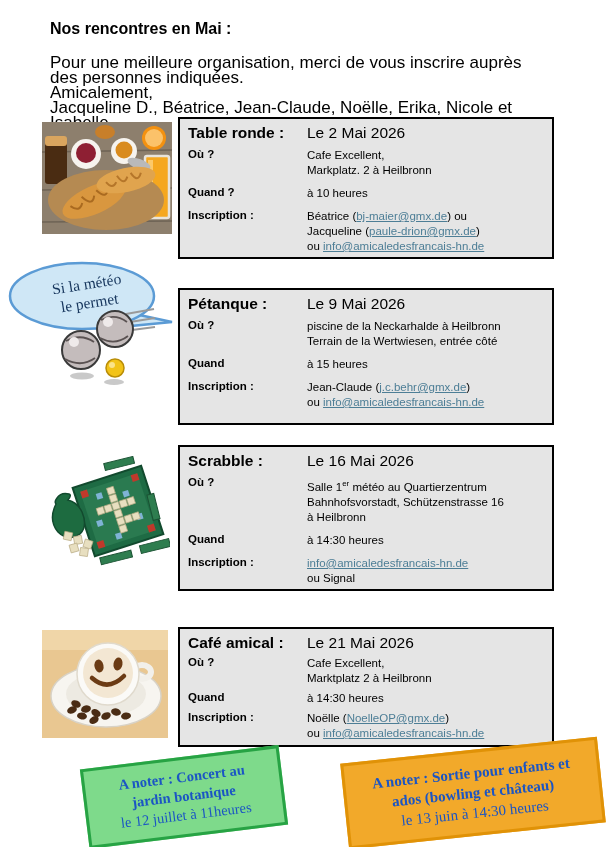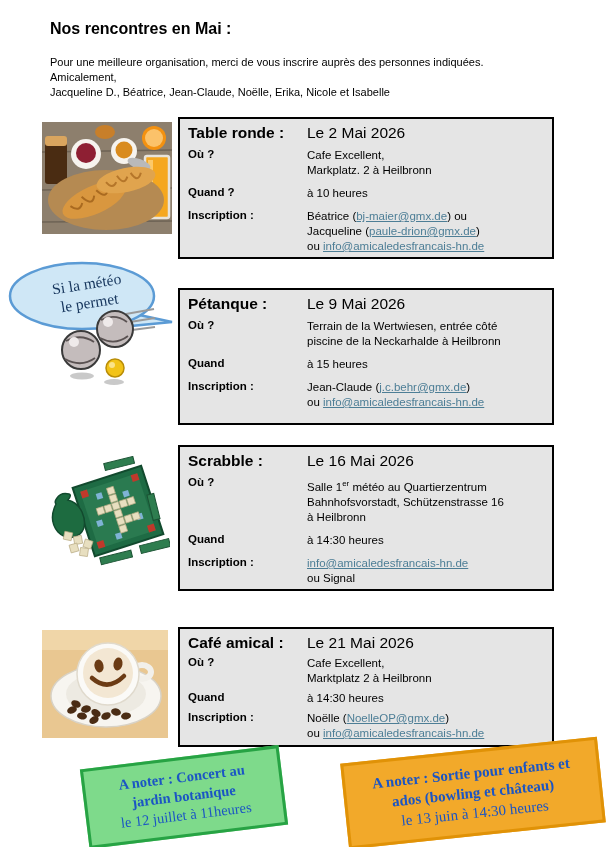--- a/index.html
+++ b/index.html
@@ -3,21 +3,21 @@
 <meta charset="utf-8">
 <style>
   * { margin:0; padding:0; box-sizing:border-box; }
   html,body { background:#ffffff; }
   body {
     width:616px; height:847px; position:relative; overflow:hidden;
     font-family:"Liberation Sans", sans-serif; color:#000;
   }
   
   .page-title { position:absolute; left:50px; top:20px; font-size:16px; font-weight:bold;text-align:center; }
-  .intro { position:absolute; left:50px; top:55px; font-size:11px; line-height:15px; width:500px; }
+  .intro { position:absolute; left:50px; top:55px; font-size:17px; line-height:15px; width:500px; }
   
   .card {
     position:absolute; left:178px; width:376px;
     border:2.5px solid #000; background:#e5e5e5; padding:5px 8px 4px 8px;
   }
   .card-head { display:flex; align-items:baseline; margin-bottom:6px; }
   .card-title { font-size:15.5px; font-weight:bold; width:119px; flex:0 0 119px; }
   .card-date  { font-size:15.5px; }
   .row { display:flex; margin-bottom:8px; }
   .row:last-child { margin-bottom:2px; }
@@ -150,22 +150,22 @@
 </div>
 
 <div class="card" style="top:288px; height:137px;">
   <div class="card-head">
     <span class="card-title">Pétanque :</span>
     <span class="card-date">Le 9 Mai 2026</span>
   </div>
   <div class="row">
     <span class="lbl">Où ?</span>
     <div class="val">
+      <div>piscine de la Neckarhalde à Heilbronn</div>
       <div>Terrain de la Wertwiesen, entrée côté</div>
-      <div>piscine de la Neckarhalde à Heilbronn</div>
     </div>
   </div>
   <div class="row">
     <span class="lbl">Quand</span>
     <div class="val">à 15 heures</div>
   </div>
   <div class="row">
     <span class="lbl">Inscription :</span>
     <div class="val">
       <div><span>Jean-Claude (</span><a class="link">j.c.behr@gmx.de</a><span>)</span></div>

